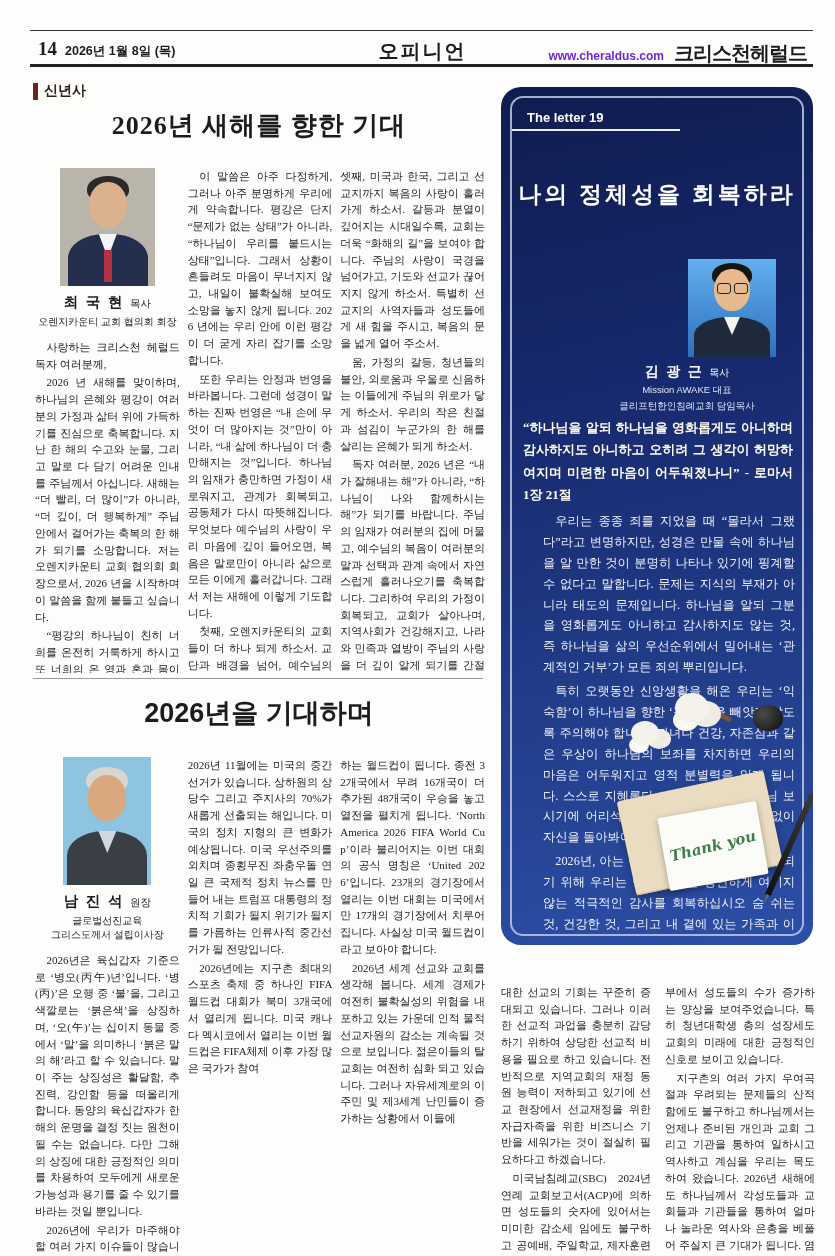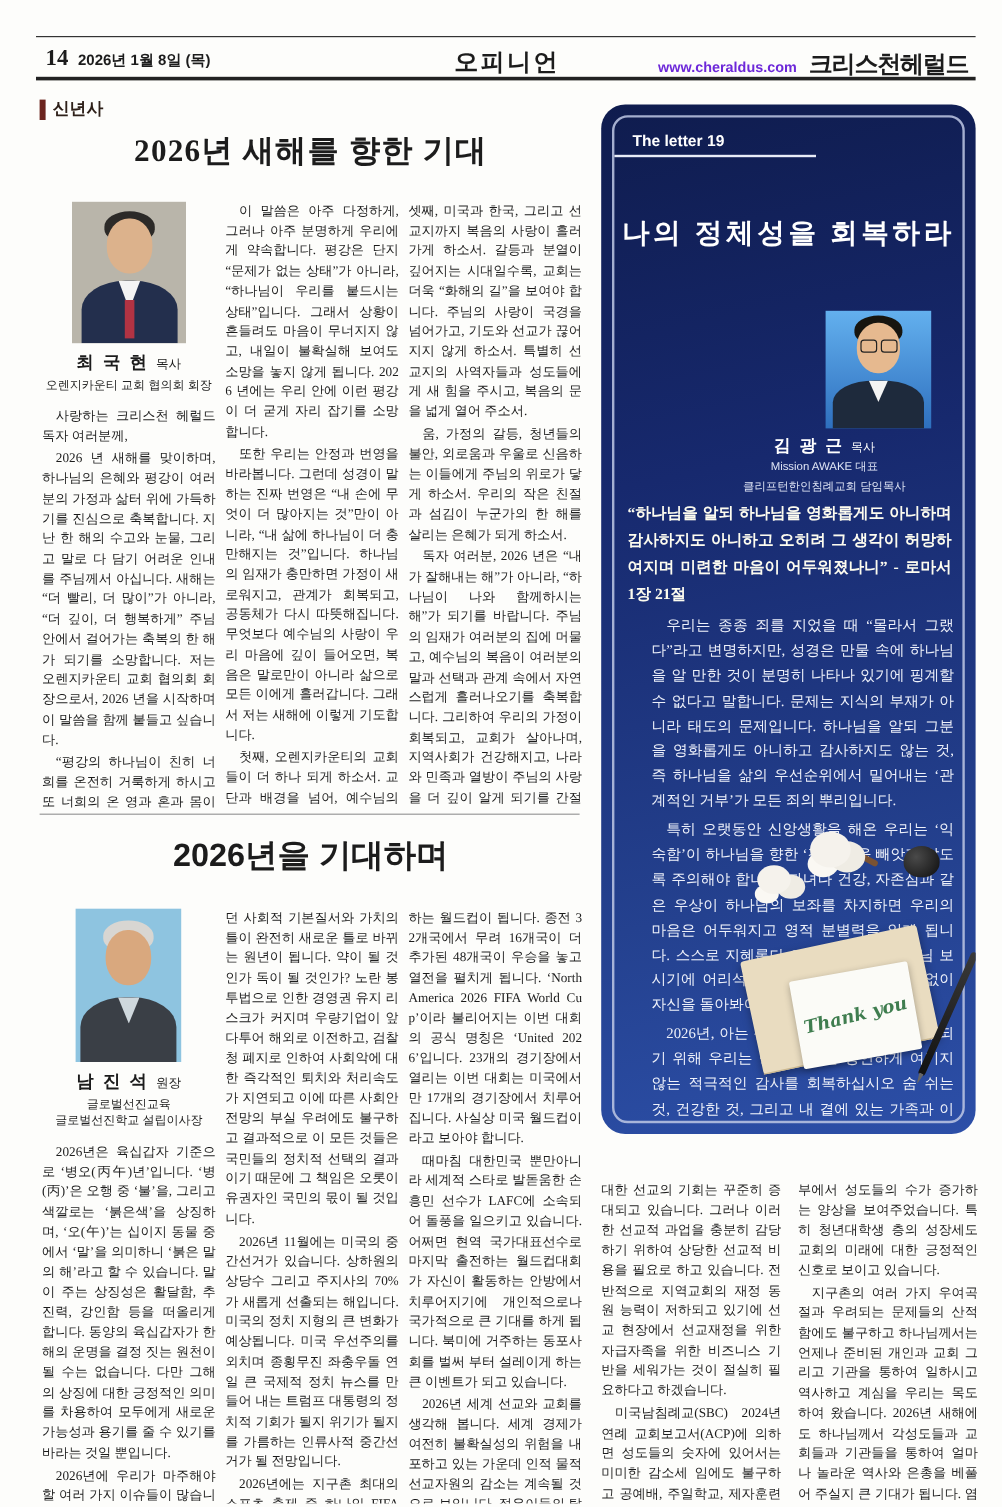--- a/index.html
+++ b/index.html
@@ -154,39 +154,37 @@
         <div class="head" style="left:25px;top:18px;width:38px;height:46px;background:#d9a87e;"></div>
         <div class="shoulders" style="left:4px;bottom:0;width:80px;height:54px;background:#3a3f46;"></div>
         <div class="shirt" style="left:35px;bottom:32px;width:18px;height:22px;background:#cfd8dd;"></div>
       </div>
       <div class="author-name">
         <span>남 진 석</span>
         <span class="author-suffix">원장</span>
       </div>
       <div class="author-affil">
         <div>글로벌선진교육</div>
-        <div>글로벌선진학교 설립이사장</div>
+        <div>그리스도께서 설립이사장</div>
       </div>
     </div>
     <div>
         <p>2026년은 육십갑자 기준으로 ‘병오(丙午)년’입니다. ‘병(丙)’은 오행 중 ‘불’을, 그리고 색깔로는 ‘붉은색’을 상징하며, ‘오(午)’는 십이지 동물 중에서 ‘말’을 의미하니 ‘붉은 말의 해’라고 할 수 있습니다. 말이 주는 상징성은 활달함, 추진력, 강인함 등을 떠올리게 합니다. 동양의 육십갑자가 한해의 운명을 결정 짓는 원천이 될 수는 없습니다. 다만 그해의 상징에 대한 긍정적인 의미를 차용하여 모두에게 새로운 가능성과 용기를 줄 수 있기를 바라는 것일 뿐입니다.</p>
         <p>2026년에 우리가 마주해야 할 여러 가지 이슈들이 많습니다. 우선 대한민국에서는 ‘노란 봉투법, 검찰청 폐지’등 현재까지 지켜왔</p>
       </div>
   </div>
   <div class="col cont" style="width:147px;">
     <div class="cont">
-        <p>던 사회적 기본질서와 가치의 틀이 완전히 새로운 틀로 바뀌는 원년이 됩니다. 약이 될 것인가 독이 될 것인가? 노란 봉투법으로 인한 경영권 유지 리스크가 커지며 우량기업이 앞다투어 해외로 이전하고, 검찰청 폐지로 인하여 사회악에 대한 즉각적인 퇴치와 처리속도가 지연되고 이에 따른 사회안전망의 부실 우려에도 불구하고 결과적으로 이 모든 것들은 국민들의 정치적 선택의 결과이기 때문에 그 책임은 오롯이 유권자인 국민의 몫이 될 것입니다.</p>
         <p>2026년 11월에는 미국의 중간선거가 있습니다. 상하원의 상당수 그리고 주지사의 70%가 새롭게 선출되는 해입니다. 미국의 정치 지형의 큰 변화가 예상됩니다. 미국 우선주의를 외치며 종횡무진 좌충우돌 연일 큰 국제적 정치 뉴스를 만들어 내는 트럼프 대통령의 정치적 기회가 될지 위기가 될지를 가름하는 인류사적 중간선거가 될 전망입니다.</p>
         <p>2026년에는 지구촌 최대의 스포츠 축제 중 하나인 FIFA 월드컵 대회가 북미 3개국에서 열리게 됩니다. 미국 캐나다 멕시코에서 열리는 이번 월드컵은 FIFA체제 이후 가장 많은 국가가 참여</p>
       </div>
   </div>
   <div class="col cont" style="width:147px;">
     <div class="cont">
         <p>하는 월드컵이 됩니다. 종전 32개국에서 무려 16개국이 더 추가된 48개국이 우승을 놓고 열전을 펼치게 됩니다. ‘North America 2026 FIFA World Cup’이라 불리어지는 이번 대회의 공식 명칭은 ‘United 2026’입니다. 23개의 경기장에서 열리는 이번 대회는 미국에서만 17개의 경기장에서 치루어집니다. 사실상 미국 월드컵이라고 보아야 합니다.</p>
-        <p>때마침 대한민국 뿐만아니라 세계적 스타로 발돋움한 손흥민 선수가 LAFC에 소속되어 돌풍을 일으키고 있습니다. 어쩌면 현역 국가대표선수로 마지막 출전하는 월드컵대회가 자신이 활동하는 안방에서 치루어지기에 개인적으로나 국가적으로 큰 기대를 하게 됩니다. 북미에 거주하는 동포사회를 벌써 부터 설레이게 하는 큰 이벤트가 되고 있습니다.</p>
         <p>2026년 세계 선교와 교회를 생각해 봅니다. 세계 경제가 여전히 불확실성의 위험을 내포하고 있는 가운데 인적 물적 선교자원의 감소는 계속될 것으로 보입니다. 젊은이들의 탈 교회는 여전히 심화 되고 있습니다. 그러나 자유세계로의 이주민 및 제3세계 난민들이 증가하는 상황에서 이들에</p>
       </div>
   </div>
 </div>
 
 <div class="letter-box">
   <div class="letter-frame"></div>
   <div class="letter-kicker">The letter 19</div>
   <div class="letter-kicker-line"></div>
   <div class="letter-title">나의 정체성을 회복하라</div>

